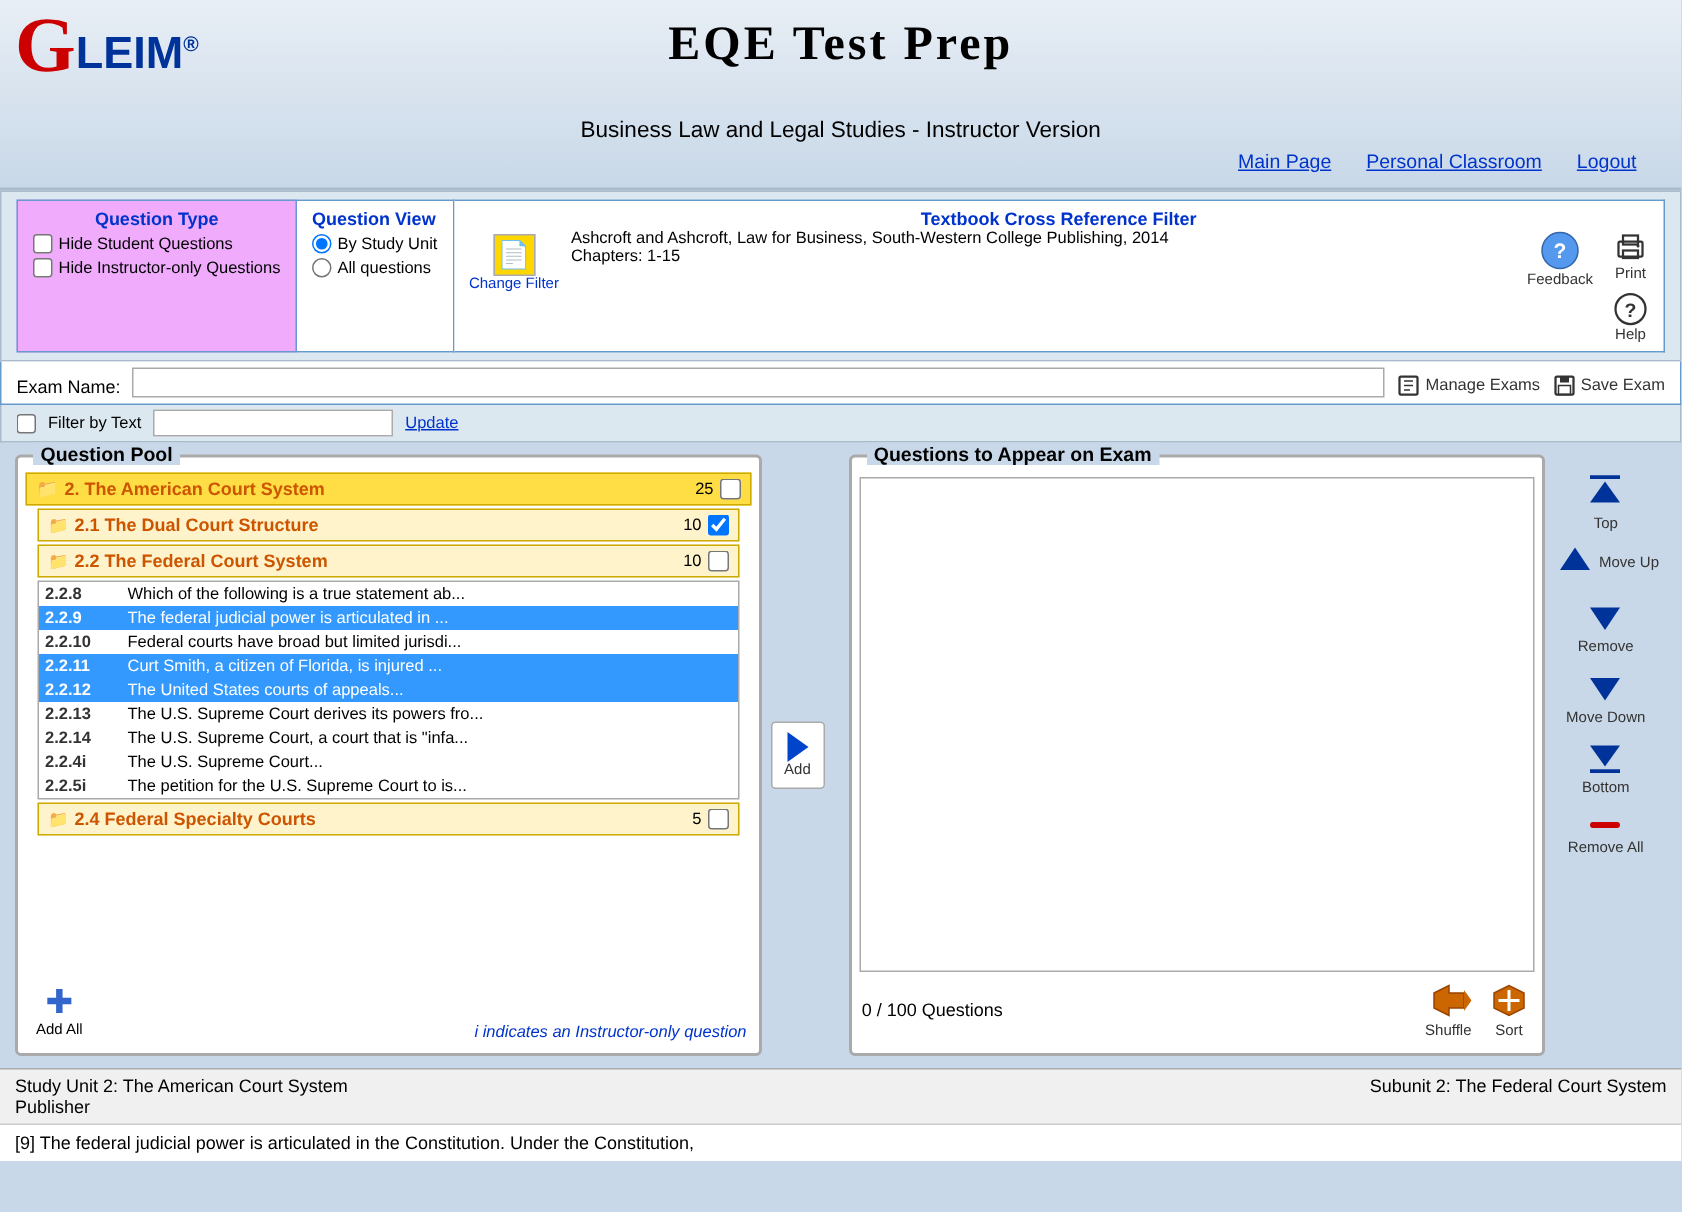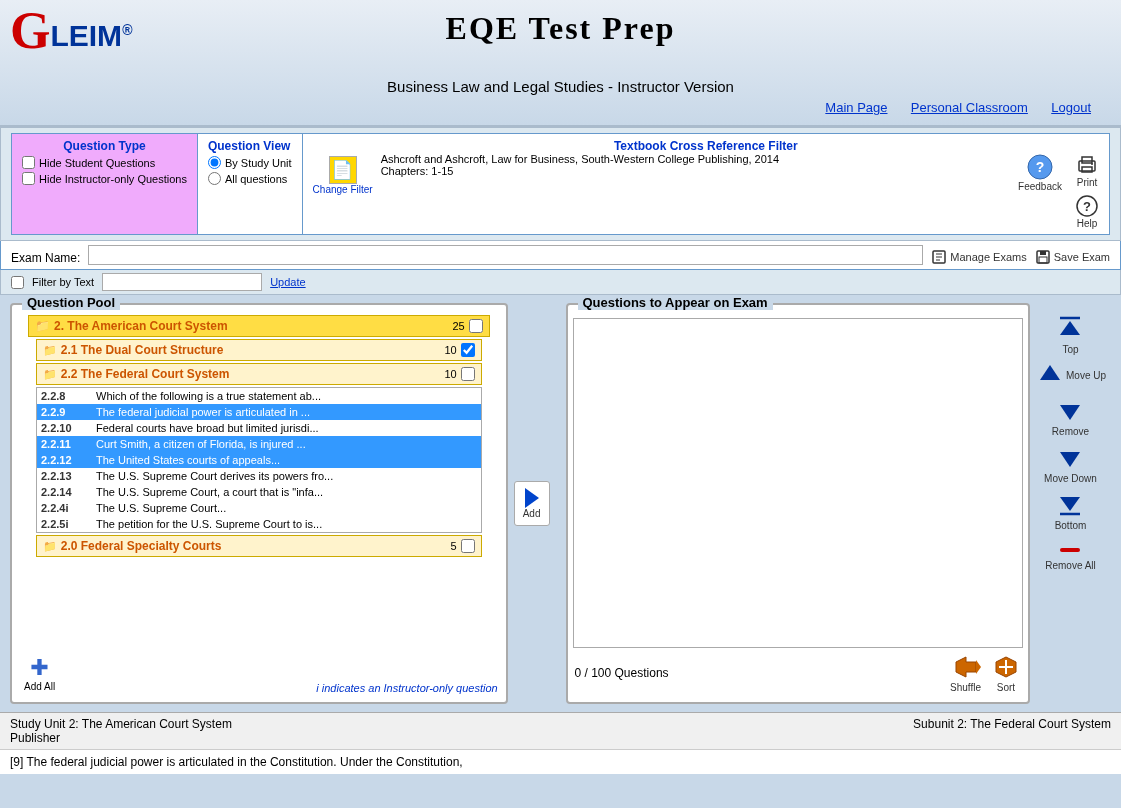--- a/index.html
+++ b/index.html
@@ -125,21 +125,21 @@
 <div style="background:#dce8f0; border:1px solid #aabbcc; border-top:none; padding:3px 10px; display:flex; align-items:center; gap:8px;">
   <input type="checkbox" style="">
   <span style="font-size:11px;">Filter by Text</span>
   <input type="text" style="border: 1px solid rgb(170, 170, 170); height: 18px; width: 160px; font-size: 11px;">
   <button style="color:#0033cc; font-size:11px; cursor:pointer; text-decoration:underline; background:none; border:none;">Update</button>
 </div>
 
 <div class="main-panels">
 
   <div style="position:relative; display:flex; align-items:stretch; flex:1; max-width:560px;">
-    <div style="flex:1; border:2px solid #aaa; border-radius:4px; background:#fff; padding:8px 16px 5px; min-height:400px; position:relative;">
+    <div style="flex:1; border:2px solid #aaa; border-radius:4px; background:#fff; padding:8px 5px 5px; min-height:400px; position:relative;">
       <div style="position:absolute; top:-10px; left:10px; background:#c8d8e8; padding:0 5px; font-size:13px; font-weight:bold;">Question Pool</div>
 
       <div style="background:#ffdd44; border:1px solid #ccaa00; padding:3px 6px; display:flex; justify-content:space-between; align-items:center; margin:2px 0; cursor:pointer;">
         <div style="display:flex; align-items:center;">
           <span style="color:#ff8800; margin-right:4px;">📁</span>
           <span style="font-size:12px; font-weight:bold; color:#cc5500;">2. The American Court System</span>
         </div>
         <div style="display:flex; align-items:center; gap:4px;">
           <span style="font-size:11px;">25</span>
           <input type="checkbox" style="width: 14px; height: 14px;">
@@ -203,21 +203,21 @@
         </div>
         <div style="display:flex; align-items:center; padding:2px 4px; font-size:11px; cursor:pointer;">
           <span style="width:55px; font-weight:bold; color:#333;">2.2.5i</span>
           <span style="flex:1; overflow:hidden; white-space:nowrap; text-overflow:ellipsis;">The petition for the U.S. Supreme Court to is...</span>
         </div>
       </div>
 
       <div style="background:#fff3cc; border:1px solid #ccaa00; padding:3px 6px; display:flex; justify-content:space-between; align-items:center; margin:2px 8px; cursor:pointer;">
         <div style="display:flex; align-items:center;">
           <span style="color:#ff8800; margin-right:4px; font-size:11px;">📁</span>
-          <span style="font-size:12px; font-weight:bold; color:#cc5500;">2.0 Federal Specialty Courts</span>
+          <span style="font-size:12px; font-weight:bold; color:#cc5500;">2.4 Federal Specialty Courts</span>
         </div>
         <div style="display:flex; align-items:center; gap:4px;">
           <span style="font-size:11px;">5</span>
           <input type="checkbox" style="width: 14px; height: 14px;">
         </div>
       </div>
 
       <div style="position:absolute; bottom:10px; left:12px; display:flex; flex-direction:column; align-items:center; font-size:10px; cursor:pointer;">
         <span style="font-size:22px; color:#3366cc;">✚</span>
         <span>Add All</span>

